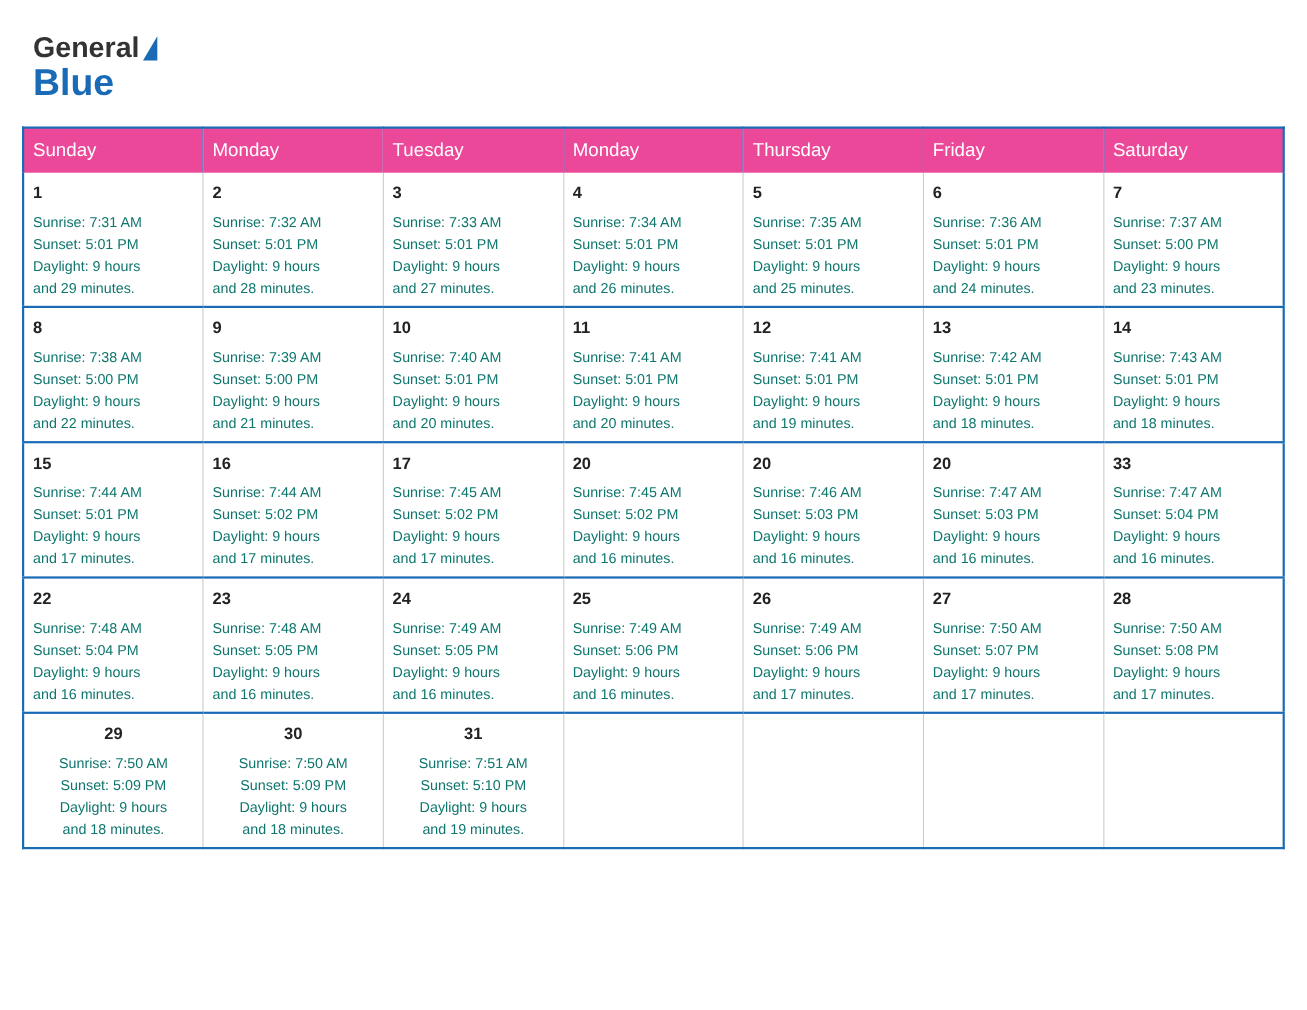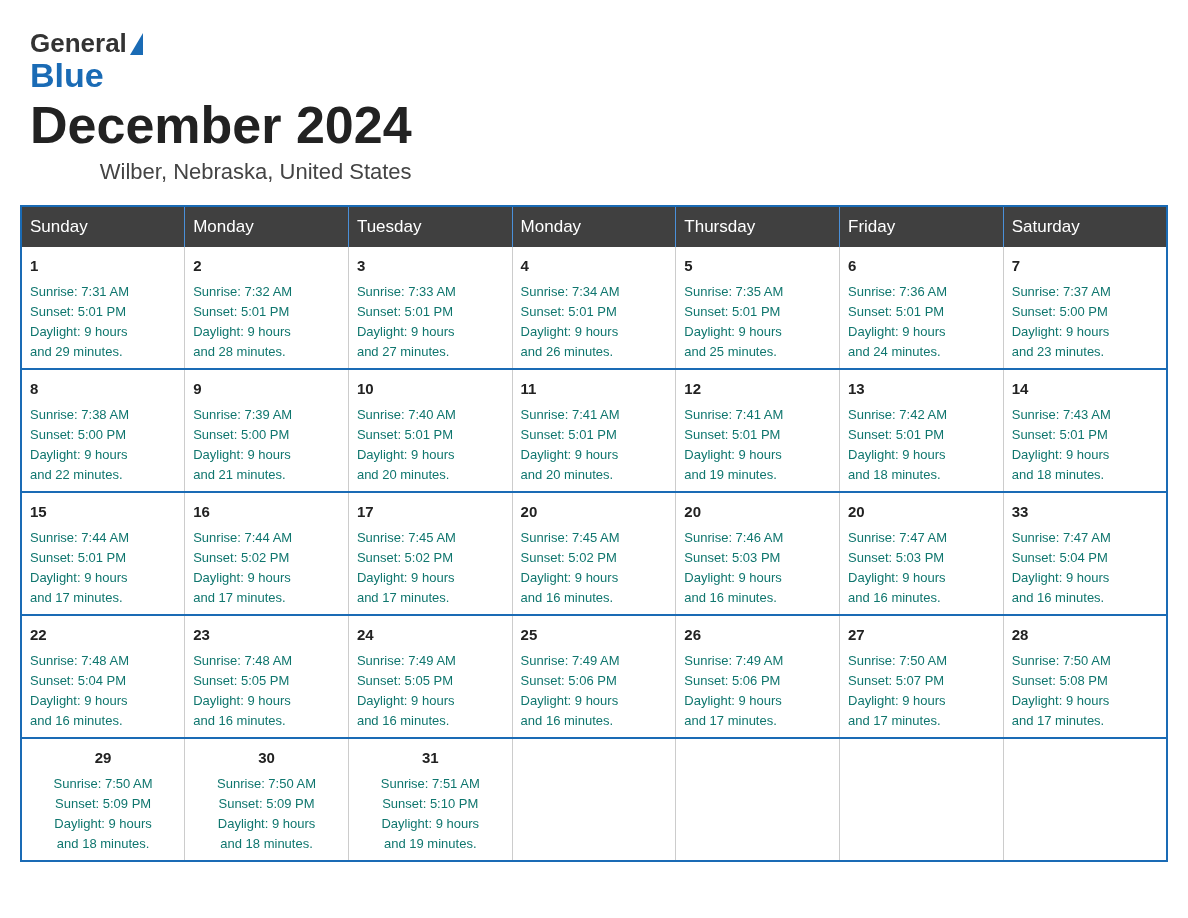--- a/index.html
+++ b/index.html
@@ -9,21 +9,20 @@
       width: 1188px;
       min-height: 918px;
       padding: 20px;
     }
     .header {
       display: flex;
       justify-content: space-between;
       align-items: flex-start;
       margin-bottom: 20px;
       padding: 10px 10px 0 10px;
-      flex-direction: column;
     }
     .logo {
       display: flex;
       flex-direction: column;
       align-items: flex-start;
     }
     .logo-general {
       font-size: 26px;
       font-weight: bold;
       color: #333;
@@ -48,21 +47,21 @@
       font-size: 22px;
       color: #444;
       margin-top: 4px;
     }
     .calendar {
       width: 100%;
       border-collapse: collapse;
       border: 2px solid #1a6bb5;
     }
     .calendar th {
-      background-color: #404040;
+      background-color: #ec4899;
       color: #fff;
       font-size: 17px;
       font-weight: normal;
       padding: 10px 8px;
       text-align: left;
       border-right: 1px solid #4a90d9;
     }
     .calendar th:last-child {
       border-right: none;
     }
@@ -102,24 +101,20 @@
 </head>
 <body>
 
 <div class="header">
   <div class="logo">
     <div style="display:flex; align-items:center;">
       <span class="logo-general">General</span>
       <span style="display:inline-block; width:0; height:0; border-left:13px solid transparent; border-right:0px solid transparent; border-bottom:22px solid #1a6bb5; margin-left:3px; margin-top:2px;"></span>
     </div>
     <span class="logo-blue">Blue</span>
-  </div>
-  <div class="title-section">
-    <div class="month-title">December 2024</div>
-    <div class="location">Wilber, Nebraska, United States</div>
   </div>
 </div>
 
 <table class="calendar">
   <thead>
     <tr>
     <th>Sunday</th>
         <th>Monday</th>
         <th>Tuesday</th>
         <th>Monday</th>

